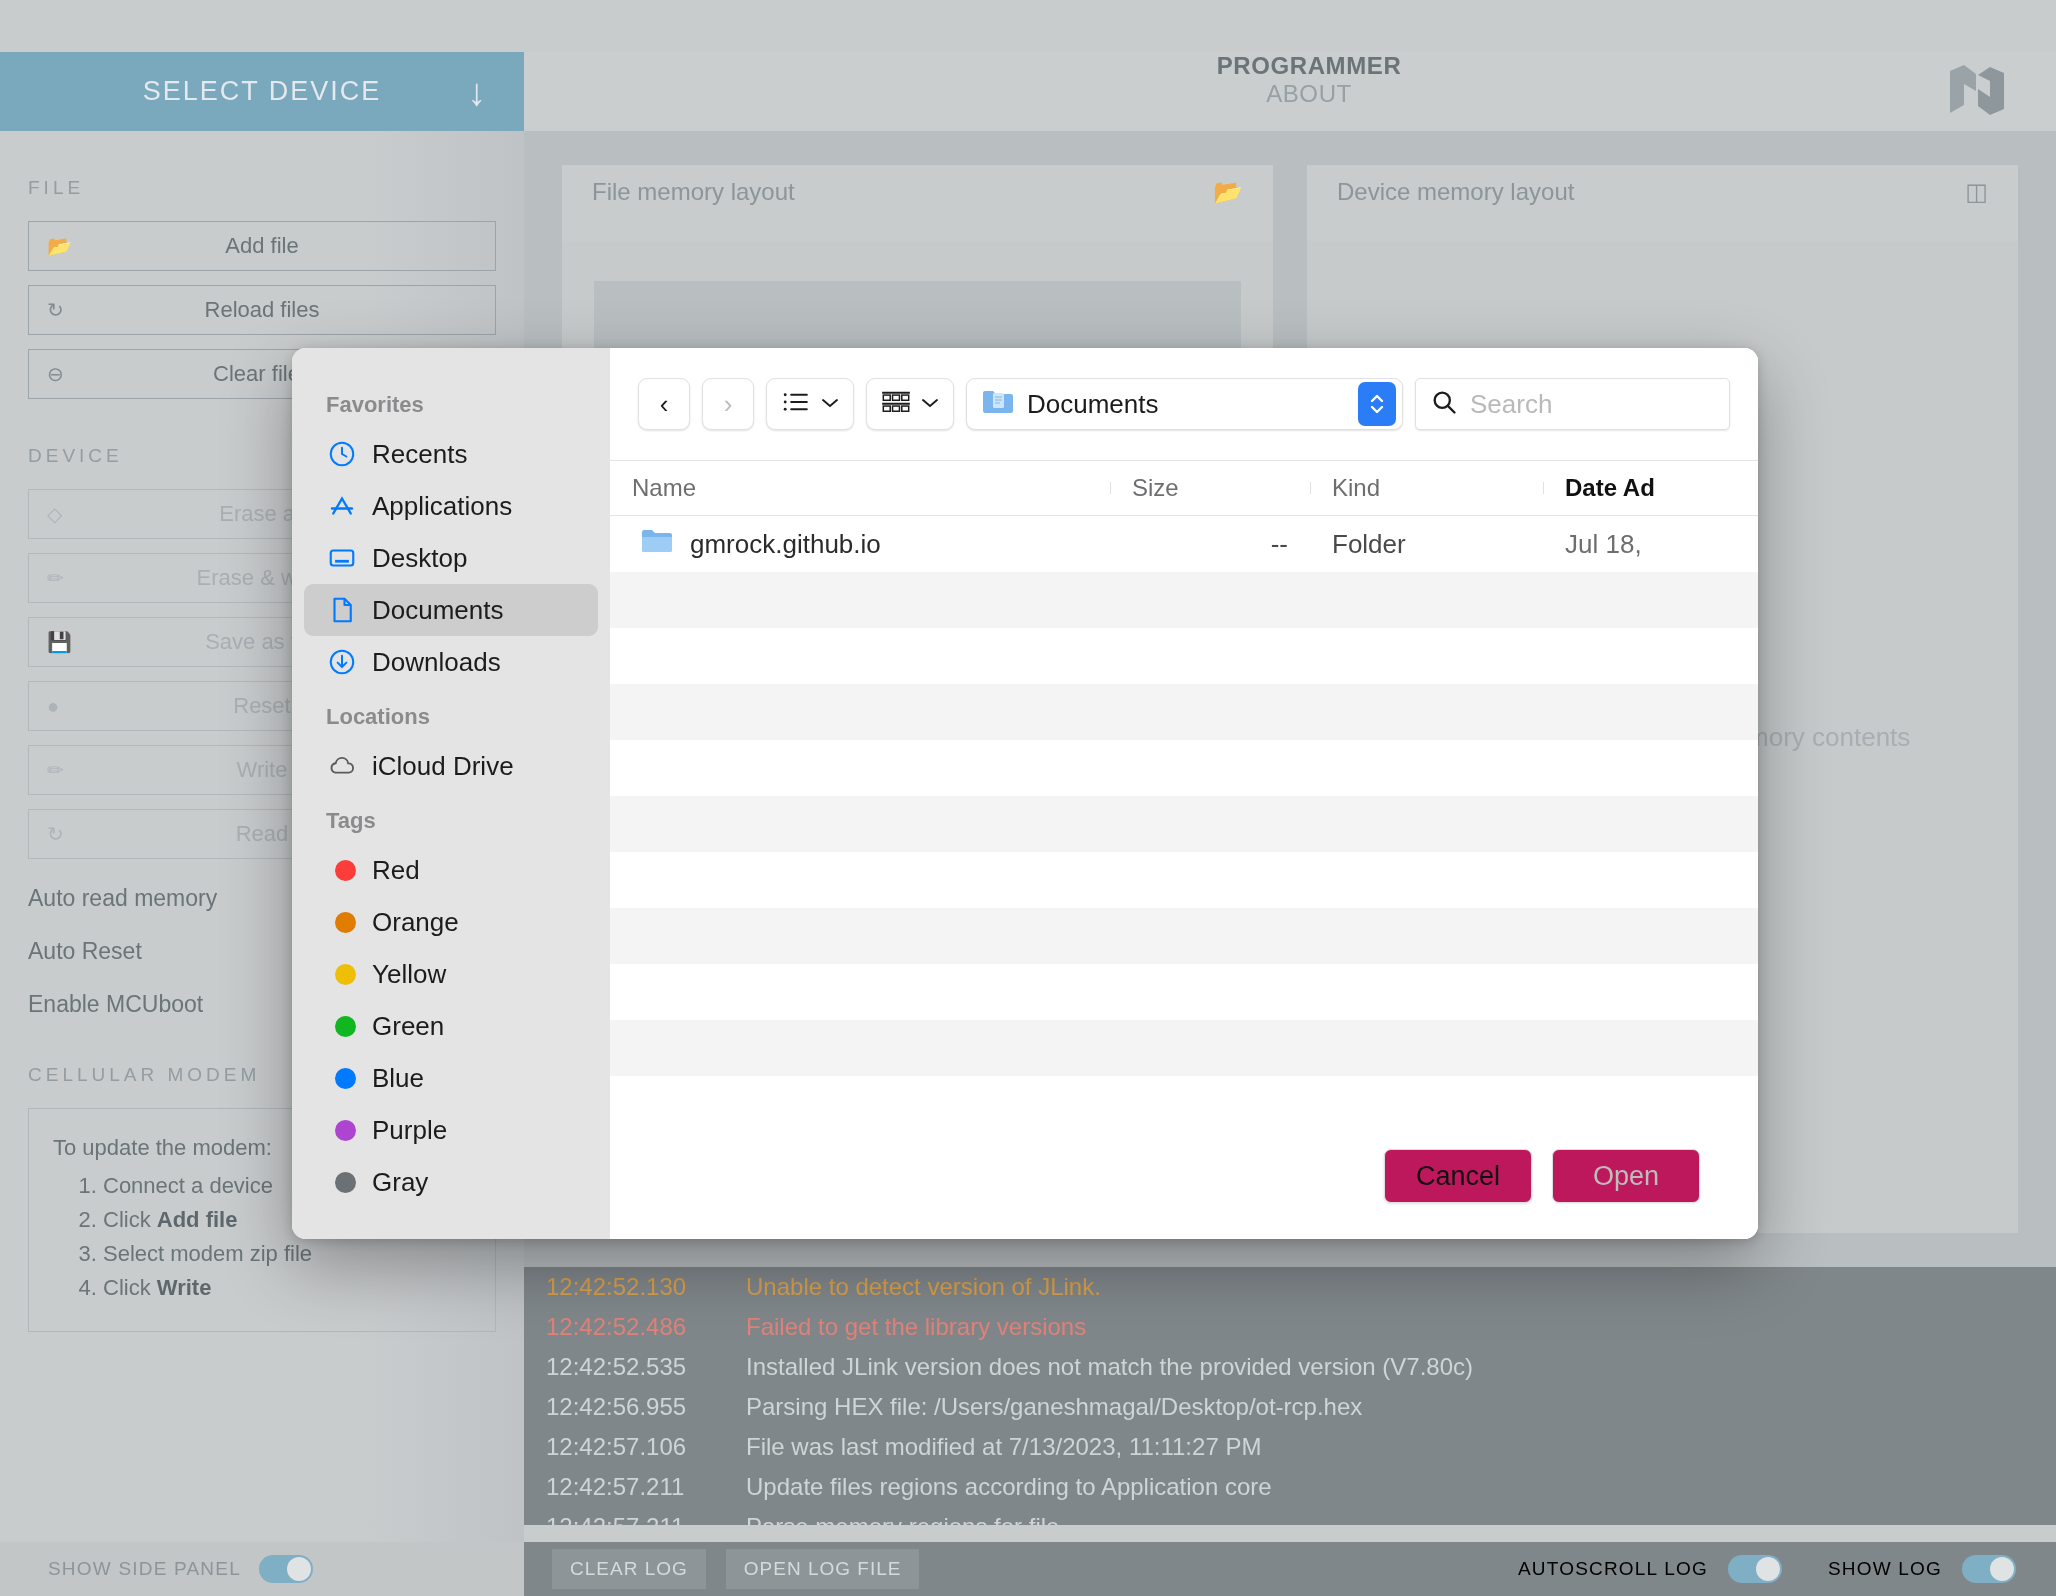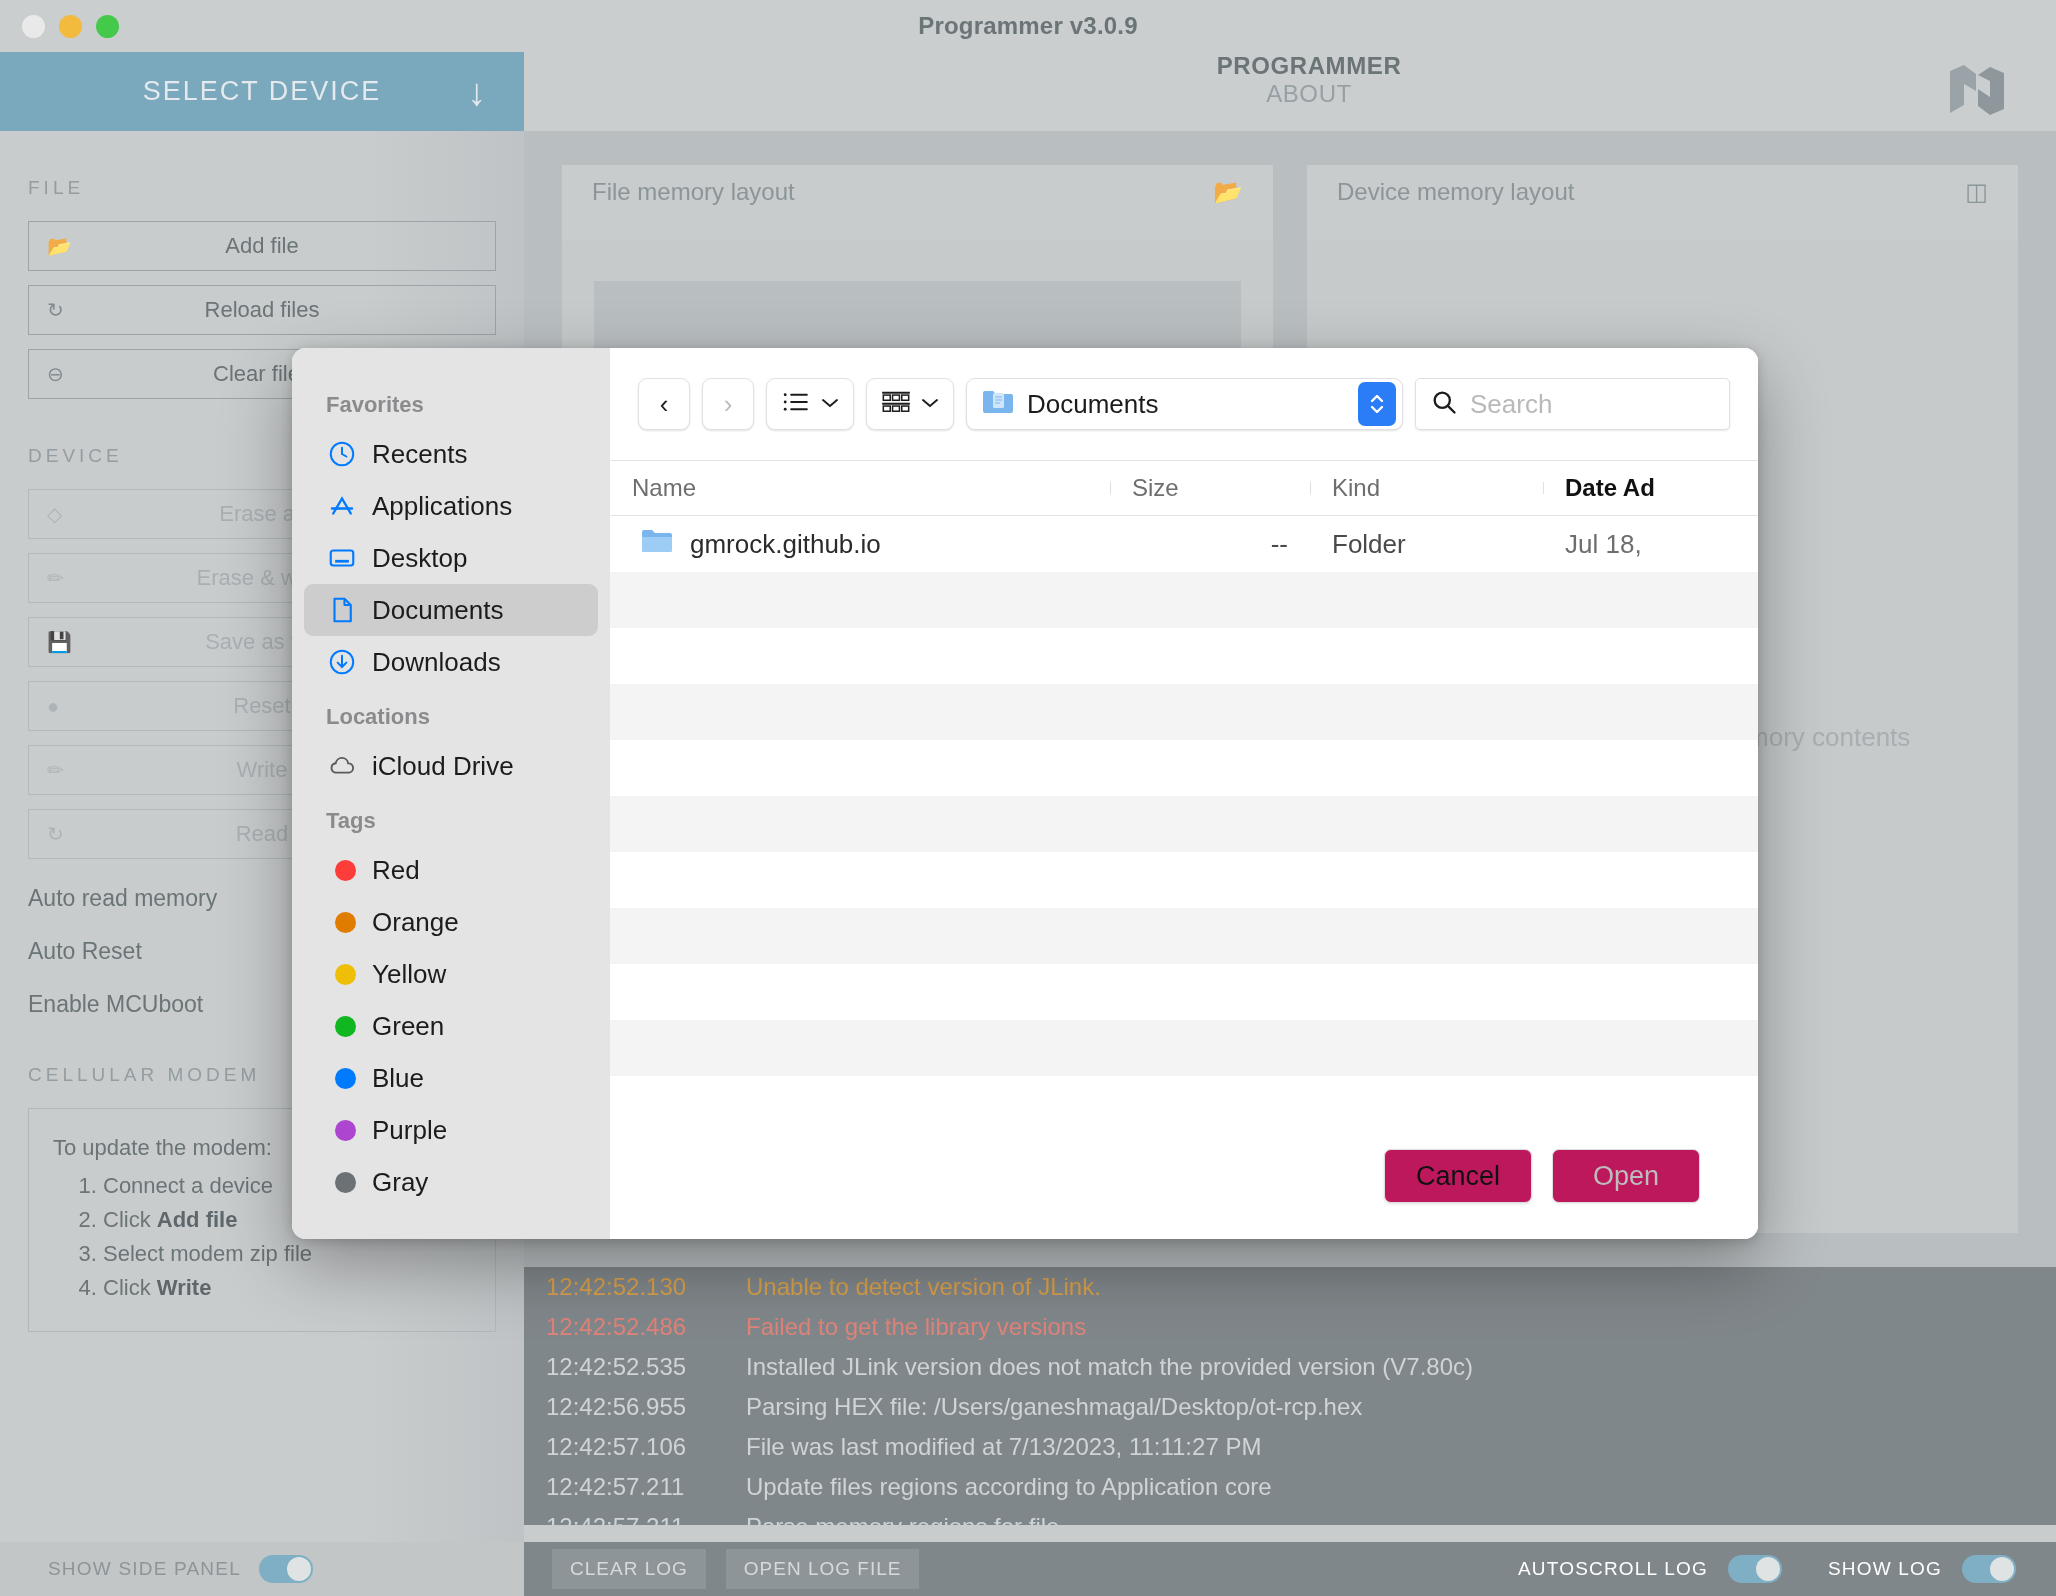--- a/index.html
+++ b/index.html
@@ -137,21 +137,21 @@
   }
   .bb-left {
     width: 524px; height: 54px; background: #c2c6c7;
     display: flex; align-items: center; padding-left: 48px; gap: 18px;
   }
   .bb-right {
     flex: 1; height: 54px; background: #80878a;
     display: flex; align-items: center; padding: 0 40px 0 28px; gap: 20px;
   }
   .bblabel { font-size: 19px; letter-spacing: 1.2px; color: #8d9598; }
-  .bb-right .bblabel { color: #ffffff; }
+  .bb-right .bblabel { color: #000000; }
   .toggle {
     width: 54px; height: 28px; border-radius: 14px; background: #7fafc4;
     position: relative; flex: 0 0 54px;
   }
   .toggle .knob {
     position: absolute; right: 2px; top: 2px;
     width: 24px; height: 24px; border-radius: 50%; background: #dfe3e4;
   }
   .logbtn {
     background: #8e9598; color: #d6dadb; font-size: 19px; letter-spacing: 1px;
@@ -258,28 +258,20 @@
     font-size: 27px; color: #111;
     display: flex; align-items: center; justify-content: center;
   }
   .dlg-btn.disabled { color: #bdbdbd; box-shadow: 0 1px 2px rgba(0,0,0,.07); }
 </style>
 </head>
 <body>
 
 <div id="app">
 
-  <div class="titlebar">
-    <div class="traffic">
-      <span class="dot red"></span>
-      <span class="dot yellow"></span>
-      <span class="dot green"></span>
-    </div>
-    <div class="apptitle">Programmer v3.0.9</div>
-  </div>
 
   <div class="selectdevice">
     <span class="label">SELECT DEVICE</span>
     <span class="arrow">↓</span>
   </div>
 
   <div class="tabbar">
     <span class="tab active">PROGRAMMER</span>
     <span class="tab">ABOUT</span>
     <span class="brandlogo">

